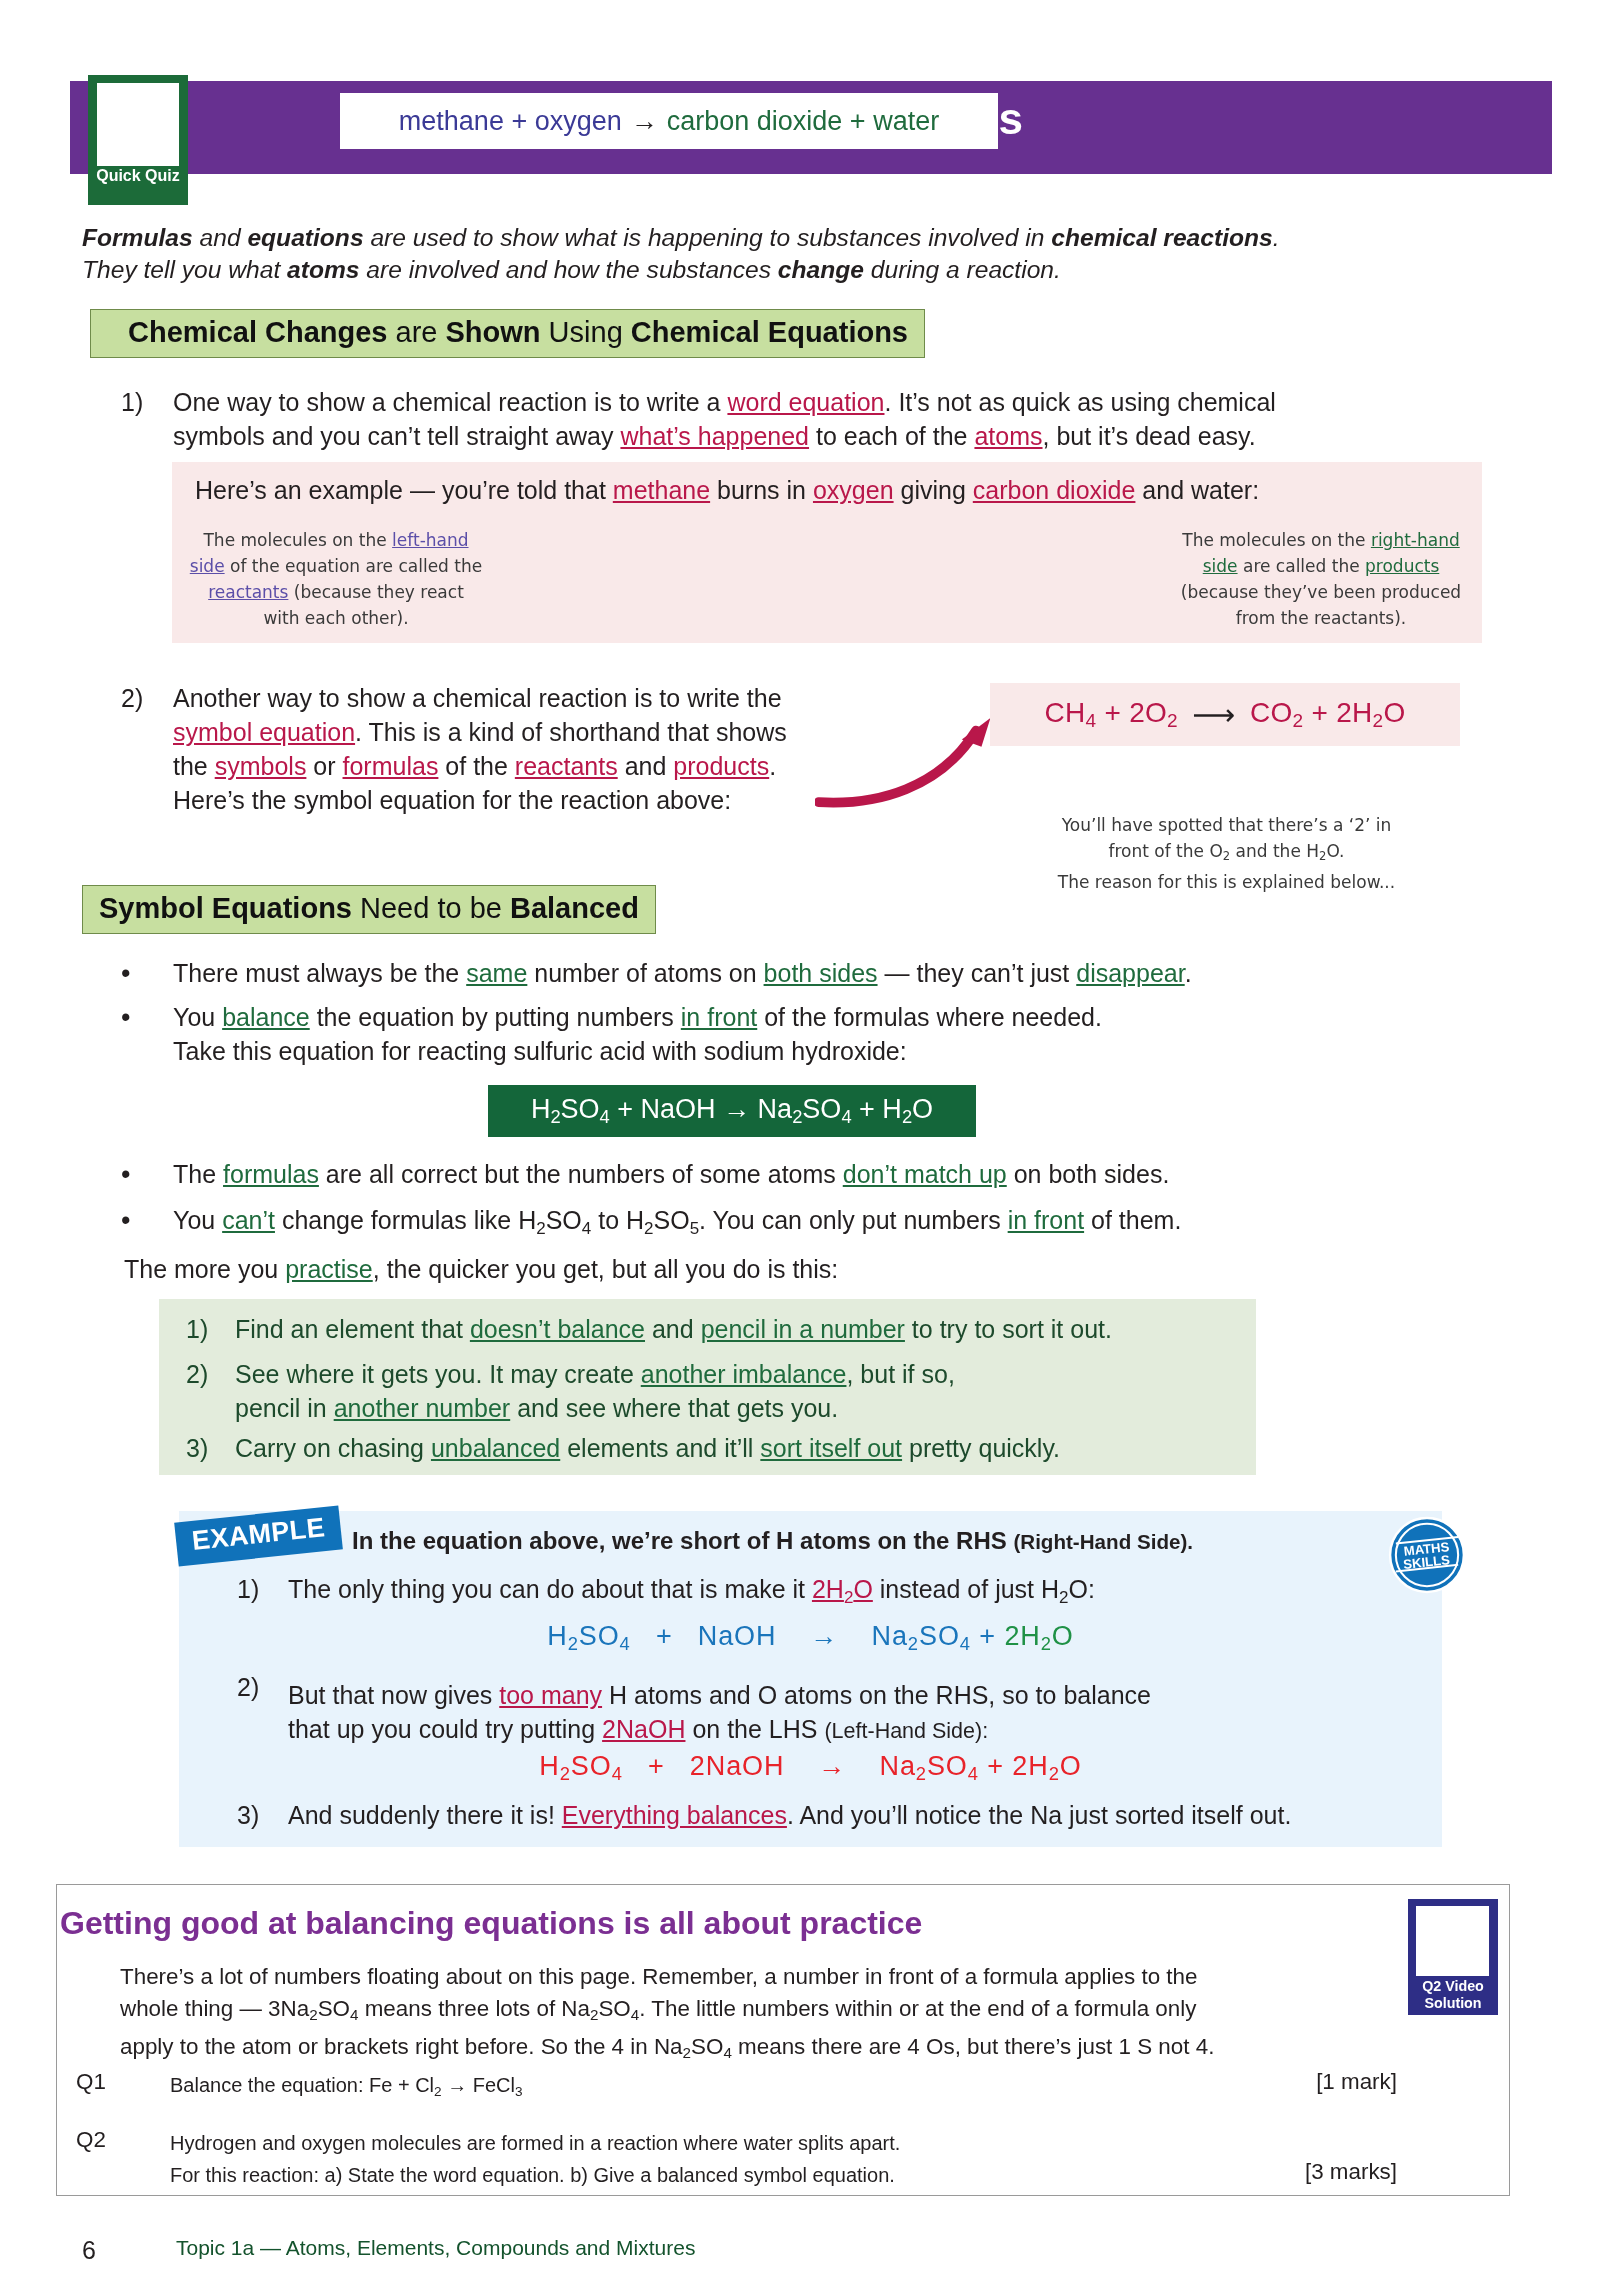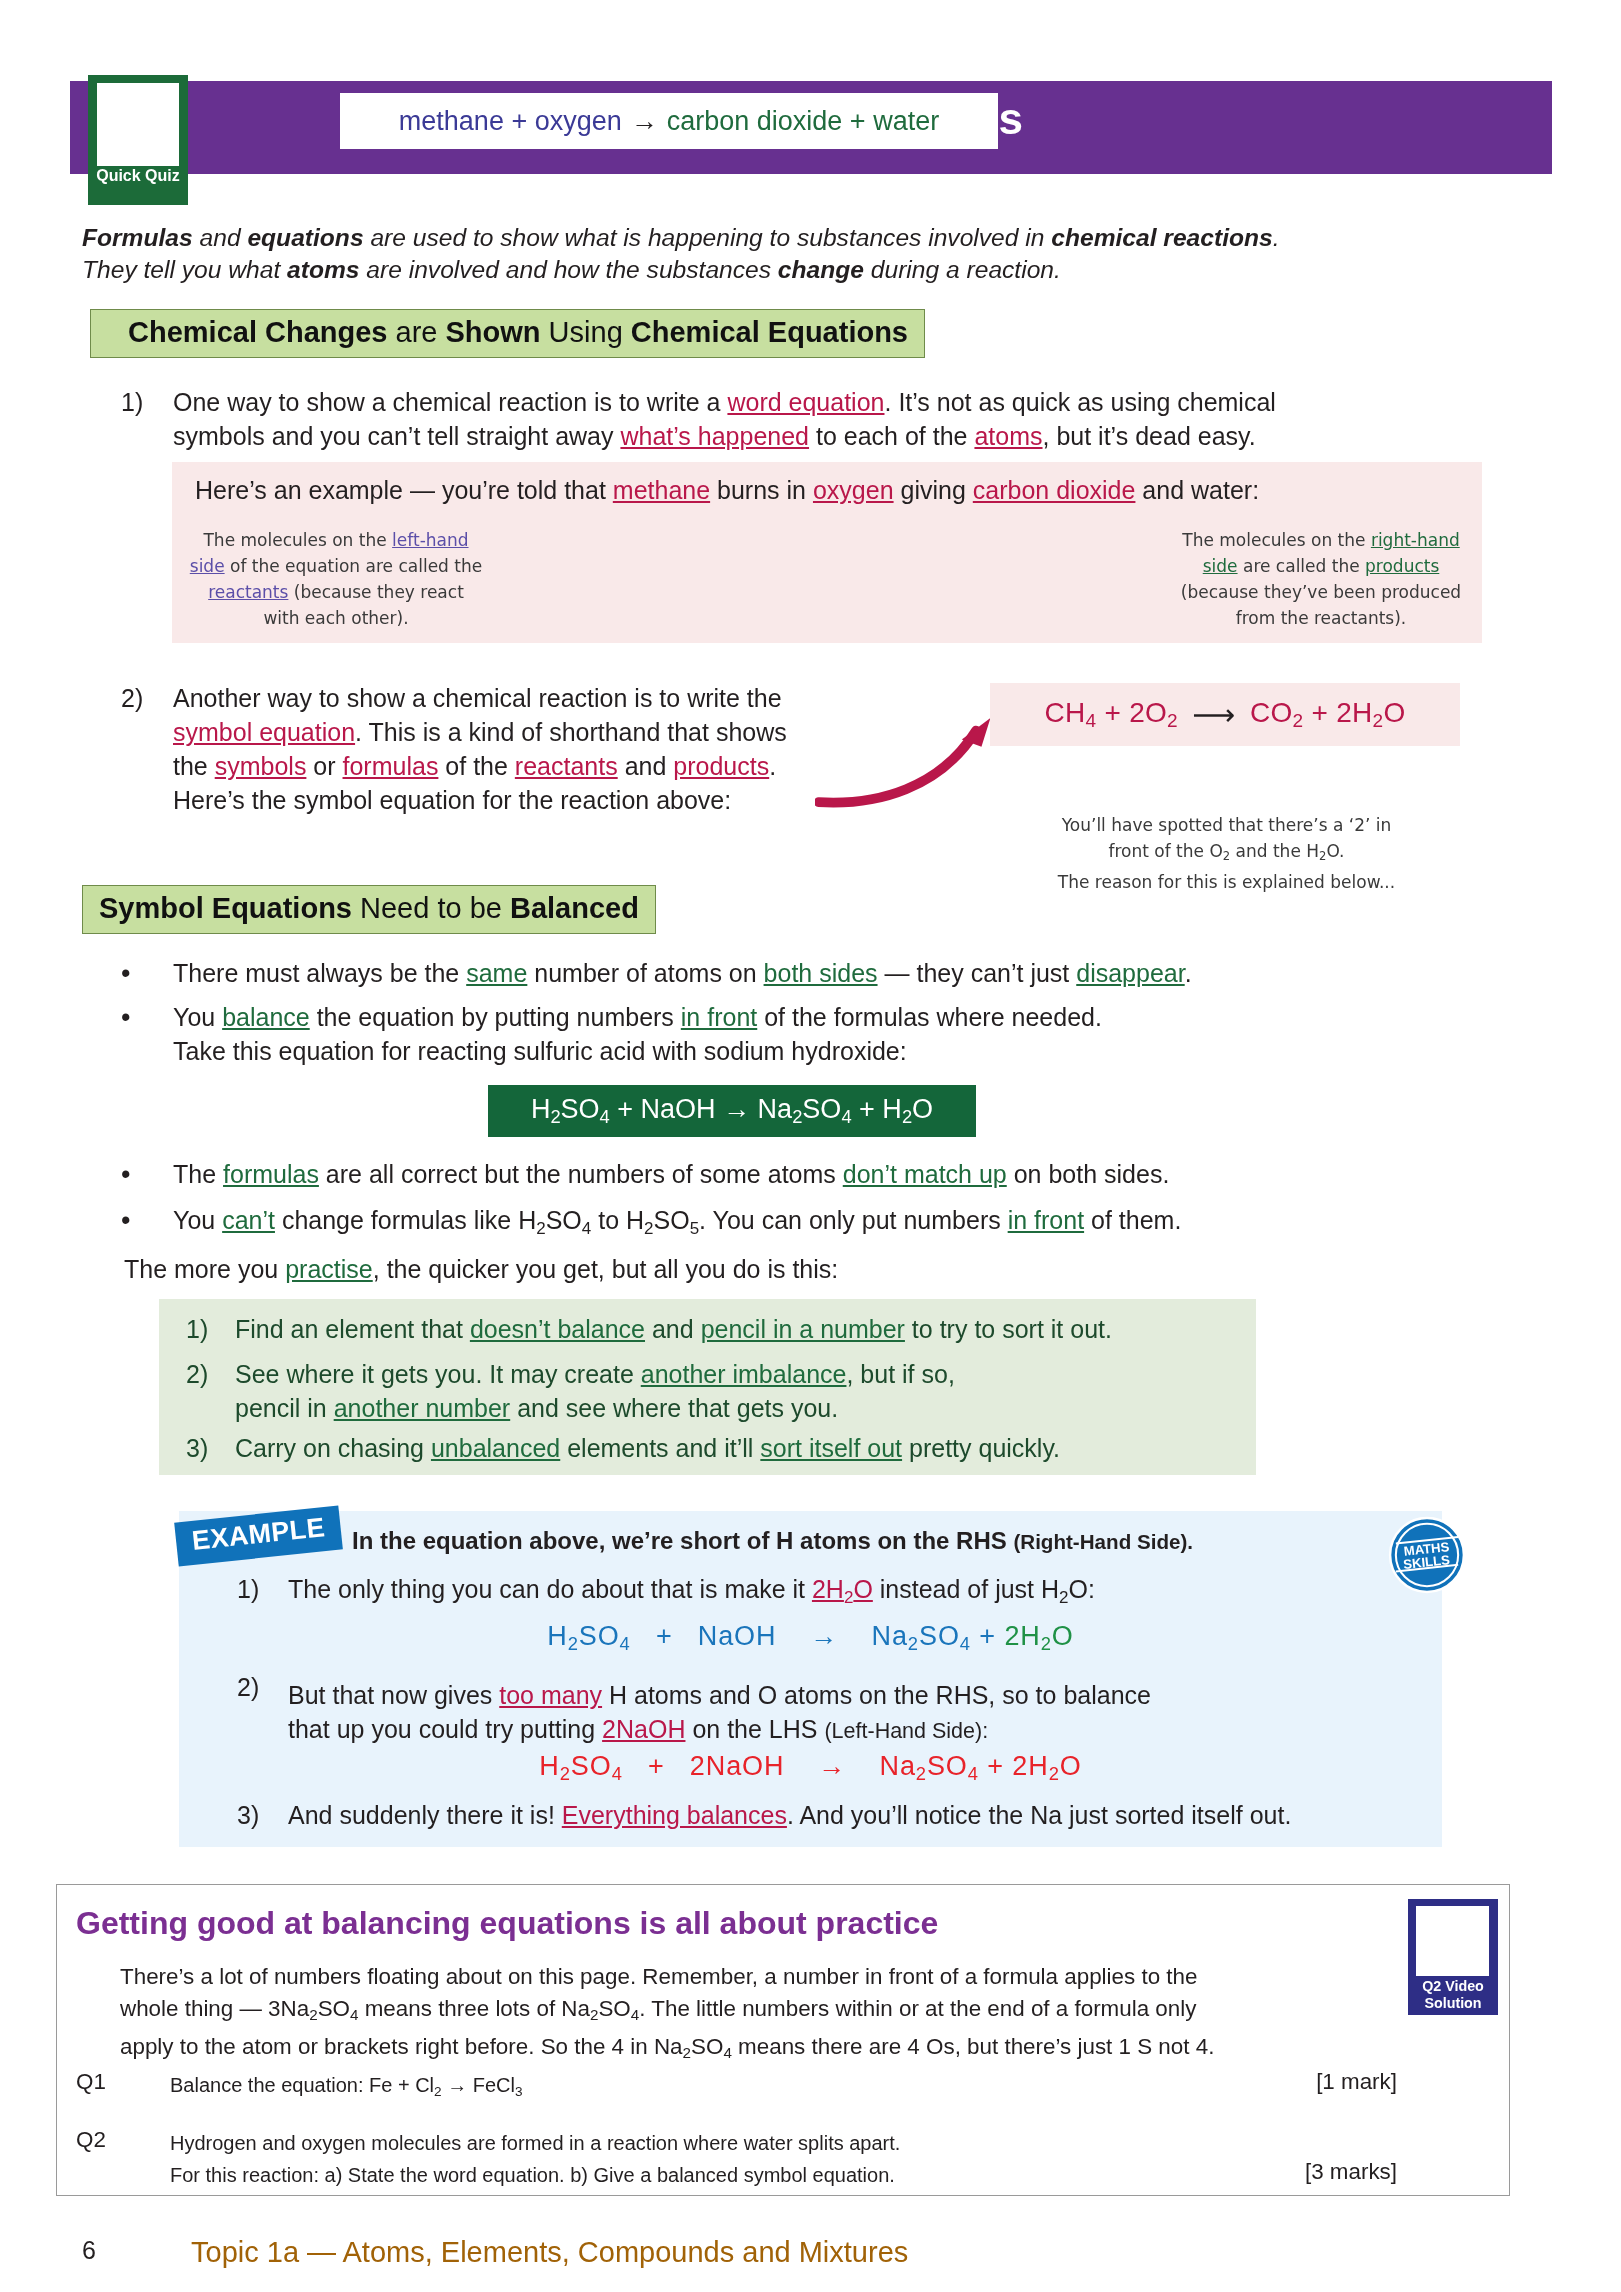--- a/index.html
+++ b/index.html
@@ -179,21 +179,21 @@
   }
 
   
   .sumbox {
     position: absolute; left: 56px; top: 1884px;
     width: 1454px; height: 312px;
     border: 1.3px solid #9a9a9a;
     background: #ffffff;
   }
   .sum-title {
-    position: absolute; left: 76px; top: 1905px;
+    position: absolute; left: 60px; top: 1905px;
     color: #7b2f92; font-size: 32px; font-weight: bold;
   }
   .sum-para {
     position: absolute; left: 76px; top: 1961px; width: 1308px;
     font-size: 22.4px; line-height: 32px; color: #231f20; margin-left: 44px;
   }
   .qrow-num {
     position: absolute; font-size: 22.4px; color: #231f20;
   }
   .qrow-txt {
@@ -217,22 +217,22 @@
     font-size: 14.3px; font-weight: bold; line-height: 17px;
     font-family: "Liberation Sans", sans-serif;
   }
 
   
   .footer-num {
     position: absolute; left: 82px; top: 2236px;
     font-size: 25px; color: #231f20;
   }
   .footer-txt {
-    position: absolute; left: 191px; top: 2236px;
-    font-size: 29px; color: #a16207;
+    position: absolute; left: 176px; top: 2236px;
+    font-size: 21px; color: #14532d;
   }
 </style>
 </head>
 <body>
 
 <div class="page">
 
   <div class="header-band"></div>
   <div class="header-title">Chemical Equations</div>
 

